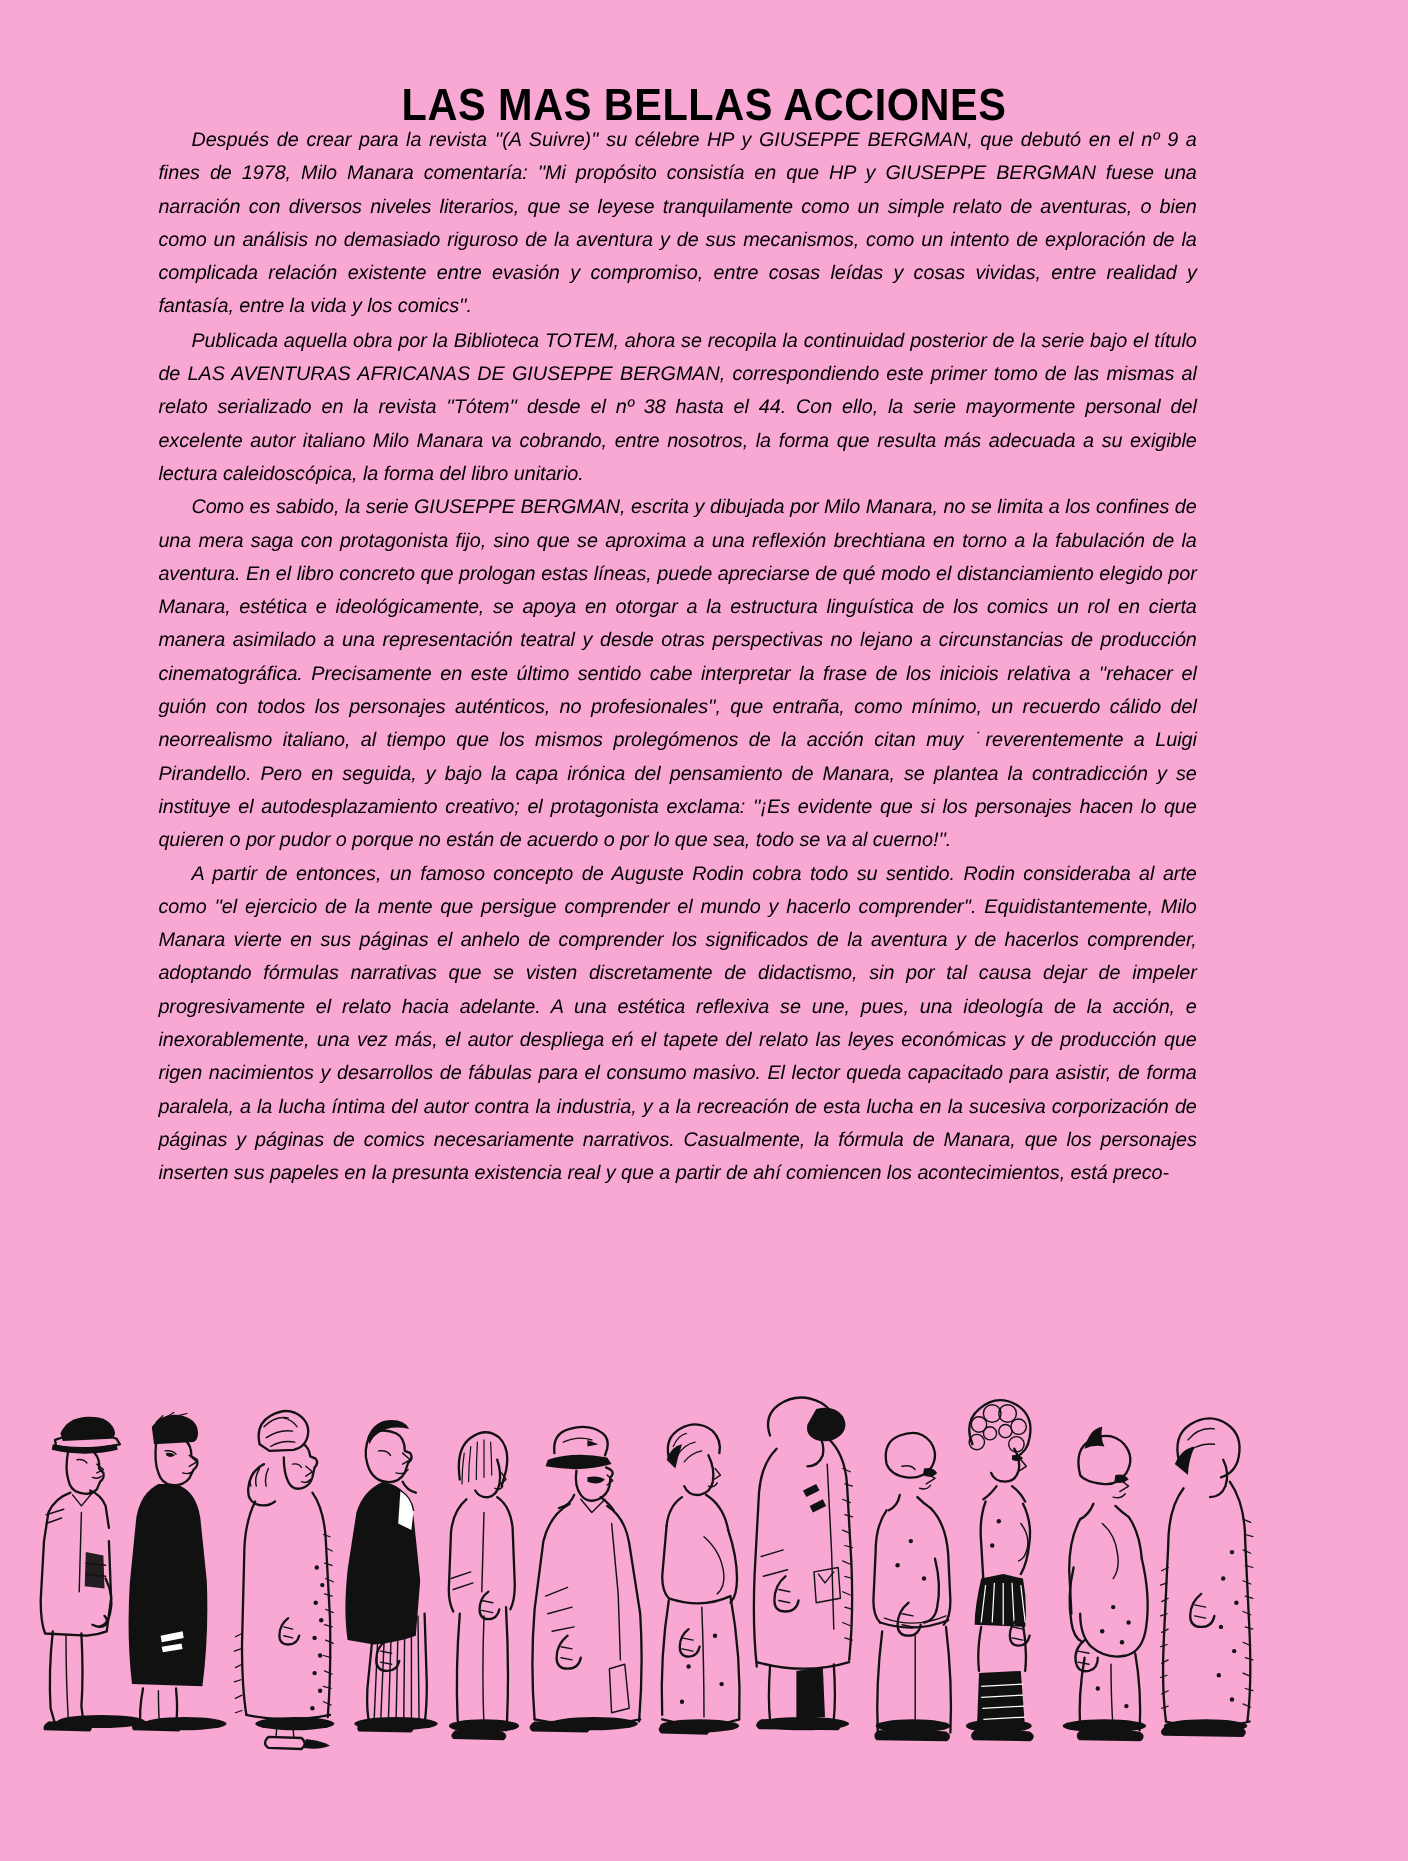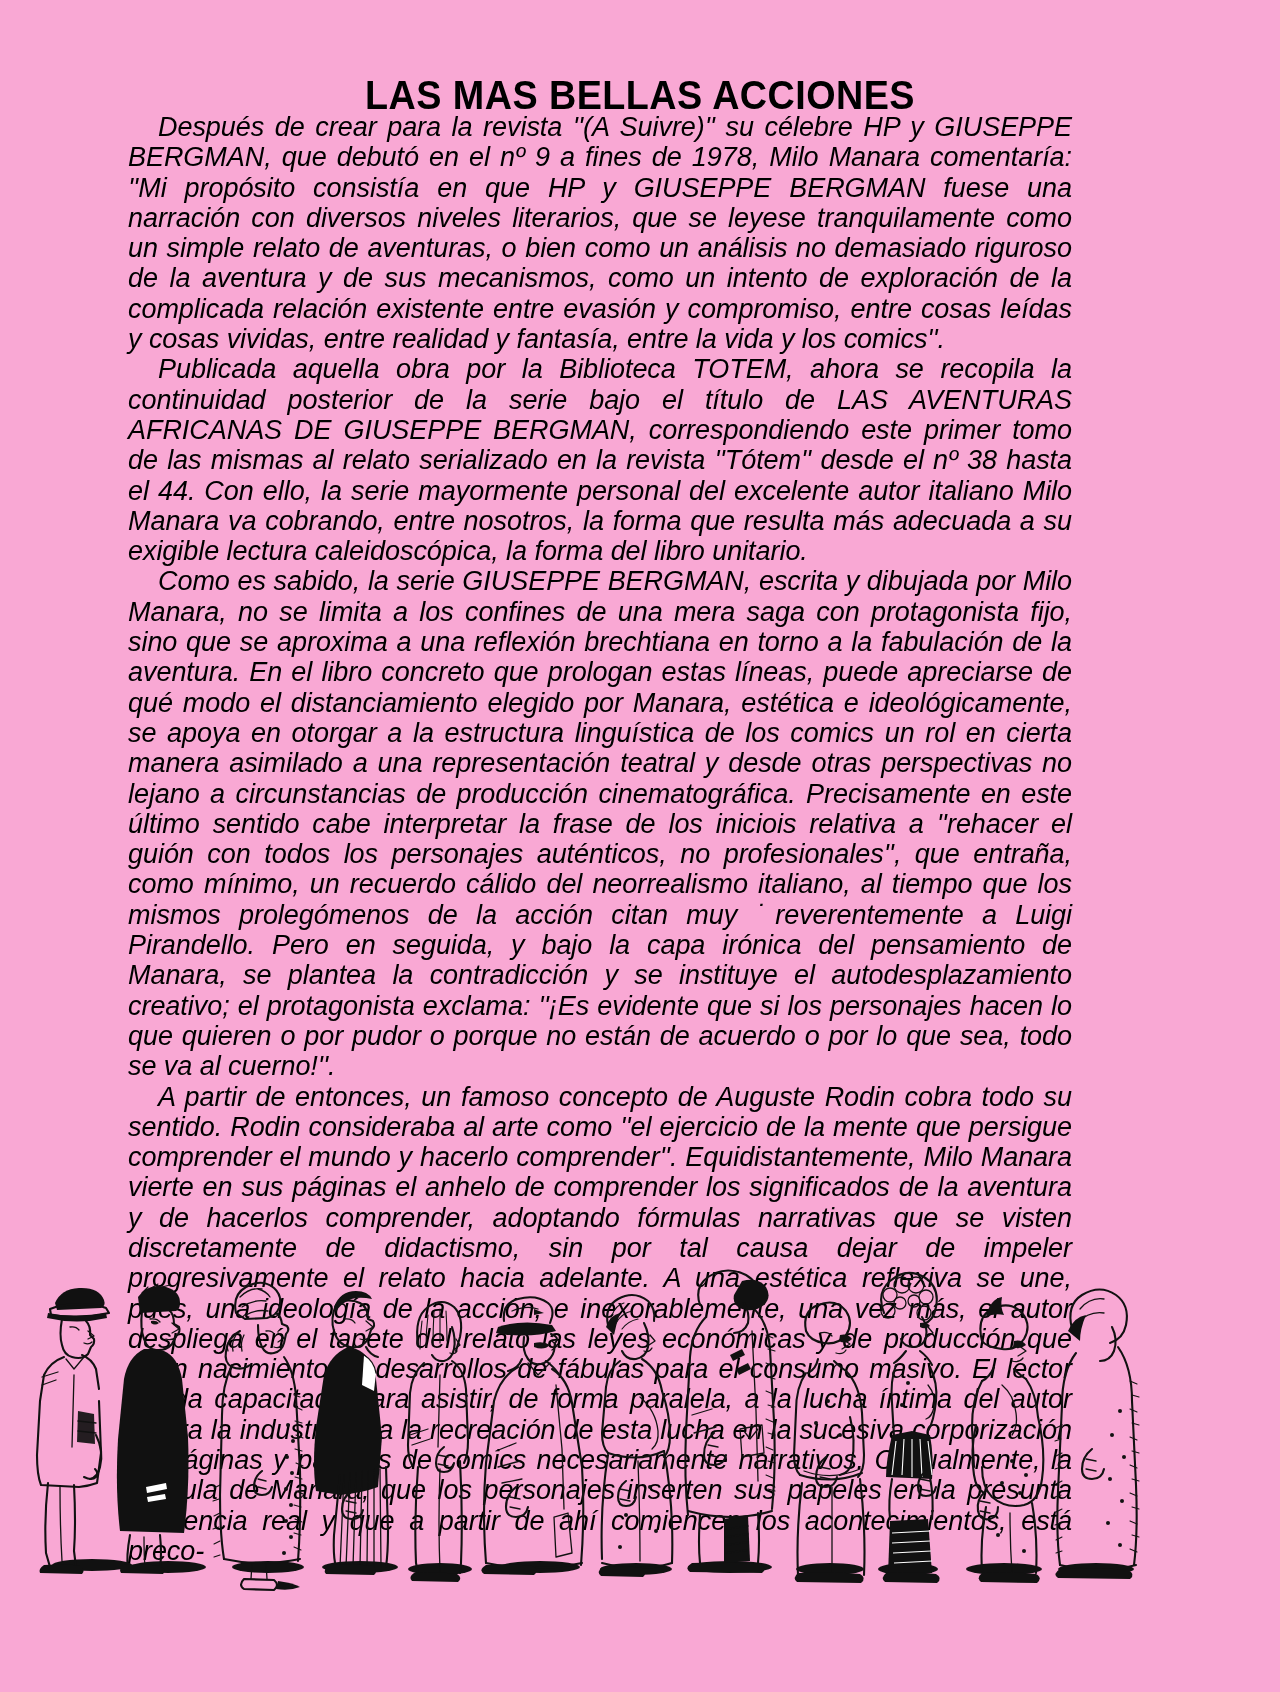--- a/index.html
+++ b/index.html
@@ -38,25 +38,25 @@
     line-height: 1.0;
     transform: scaleX(0.92);
     transform-origin: center center;
     white-space: nowrap;
   }
 
   
   .bodytext {
     position: absolute;
     top: 112px;
-    left: 128px;
+    left: 144px;
     width: 944px;
     font-family: "Liberation Sans", "DejaVu Sans", sans-serif;
     font-style: italic;
-    font-size: 27px;
+    font-size: 18px;
     line-height: 30.3px;
     text-align: justify;
     text-justify: inter-word;
     letter-spacing: -0.05px;
     word-spacing: 0px;
     color: #000;
   }
   .bodytext p {
     margin: 0;
     text-indent: 30px;

